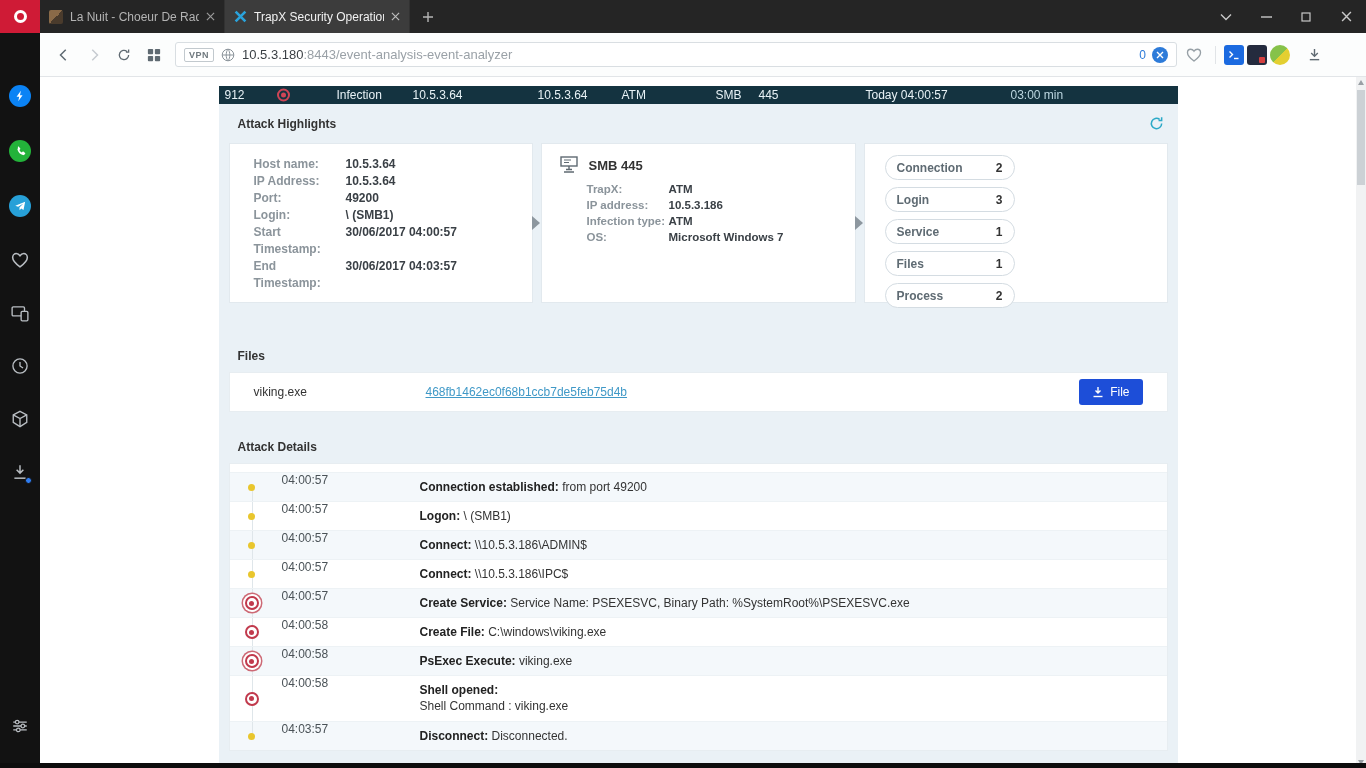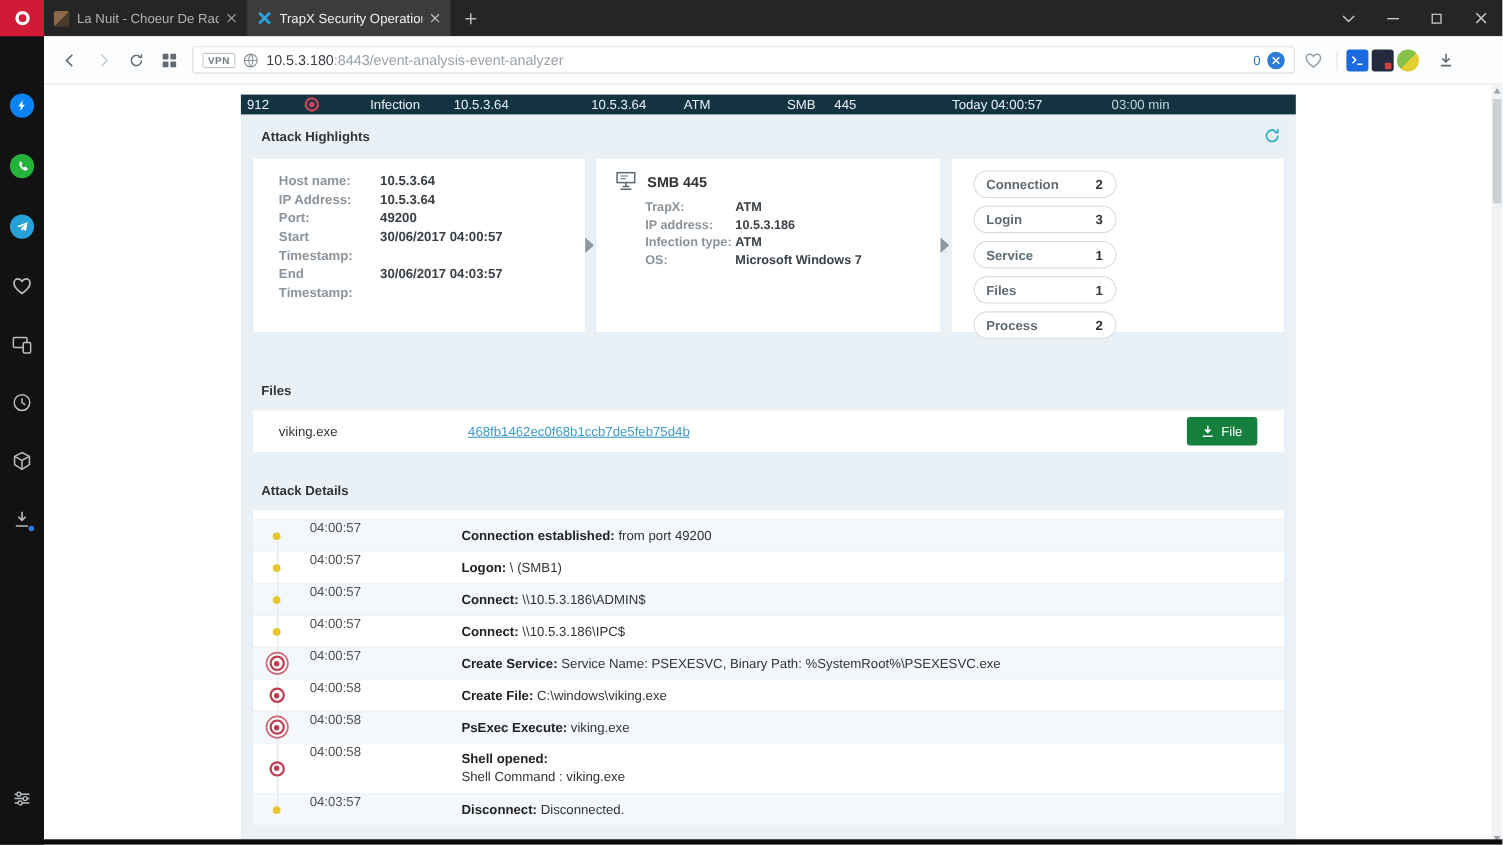--- a/index.html
+++ b/index.html
@@ -79,21 +79,21 @@
   .kv2 .k{width:82px;color:#8b949b;flex-shrink:0;}
   .kv2 .v{color:#3a4046;}
   .pill{width:130px;height:25px;border:1px solid #d4dce2;border-radius:13px;background:#fff;
     display:flex;align-items:center;justify-content:space-between;padding:0 11px;margin-top:7px;font-size:12px;}
   .pill .pl{color:#5f6b73}.pill .pc{color:#333}
 
   .sec-label{padding:0 19px;margin:25px 0 8px;}
   .files-row{margin:0 10px;background:#fff;border:1px solid #e7edf1;height:40px;display:flex;align-items:center;padding:0 24px;font-size:12px;}
   .file-name{color:#333;width:172px;}
   .file-hash{color:#4099c7;text-decoration:underline;flex:1;}
-  .btn{height:26px;background:#15803d;color:#fff;border:none;border-radius:3px;font-size:12px;
+  .btn{height:26px;background:#1d4ed8;color:#fff;border:none;border-radius:3px;font-size:12px;
     display:flex;align-items:center;justify-content:center;gap:6px;font-family:inherit;padding:0 13px;}
 
   .details-panel{margin:0 10px;background:#fff;border:1px solid #e7edf1;padding-top:8px;}
   .search-row{display:flex;align-items:center;padding:0 14px 8px;}
   .search-box{width:600px;height:26px;border:1px solid #d8dee3;border-radius:3px;display:flex;align-items:center;padding:0 8px;background:#fff;}
   .search-box input{border:none;outline:none;flex:1;font-size:12px;color:#333;font-family:inherit;background:transparent;}
   .search-box input::placeholder{color:#9aa4ab;}
   .pcap{margin-left:10px;width:80px;}
   .events-count{margin-left:auto;font-size:12px;font-weight:bold;color:#333;}
 
@@ -345,20 +345,24 @@
                   <span class="k">Host name:</span>
                   <span class="v">10.5.3.64</span>
                 </div>
               <div class="kv">
                   <span class="k">IP Address:</span>
                   <span class="v">10.5.3.64</span>
                 </div>
               <div class="kv">
                   <span class="k">Port:</span>
                   <span class="v">49200</span>
+                </div>
+              <div class="kv">
+                  <span class="k">Login:</span>
+                  <span class="v">\ (SMB1)</span>
                 </div>
               <div class="kv">
                   <span class="k">Start Timestamp:</span>
                   <span class="v">30/06/2017 04:00:57</span>
                 </div>
               <div class="kv">
                   <span class="k">End Timestamp:</span>
                   <span class="v">30/06/2017 04:03:57</span>
                 </div>
             </div>

